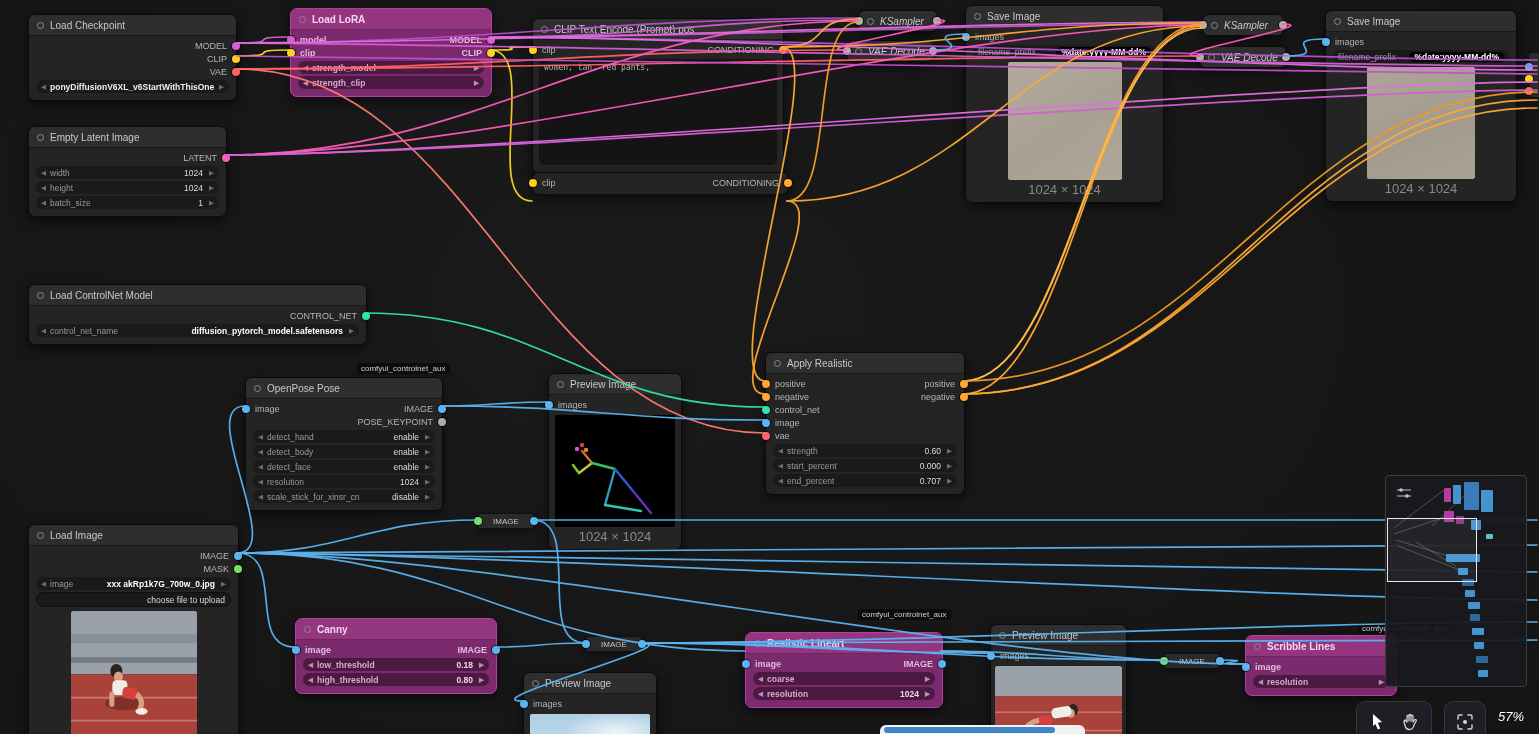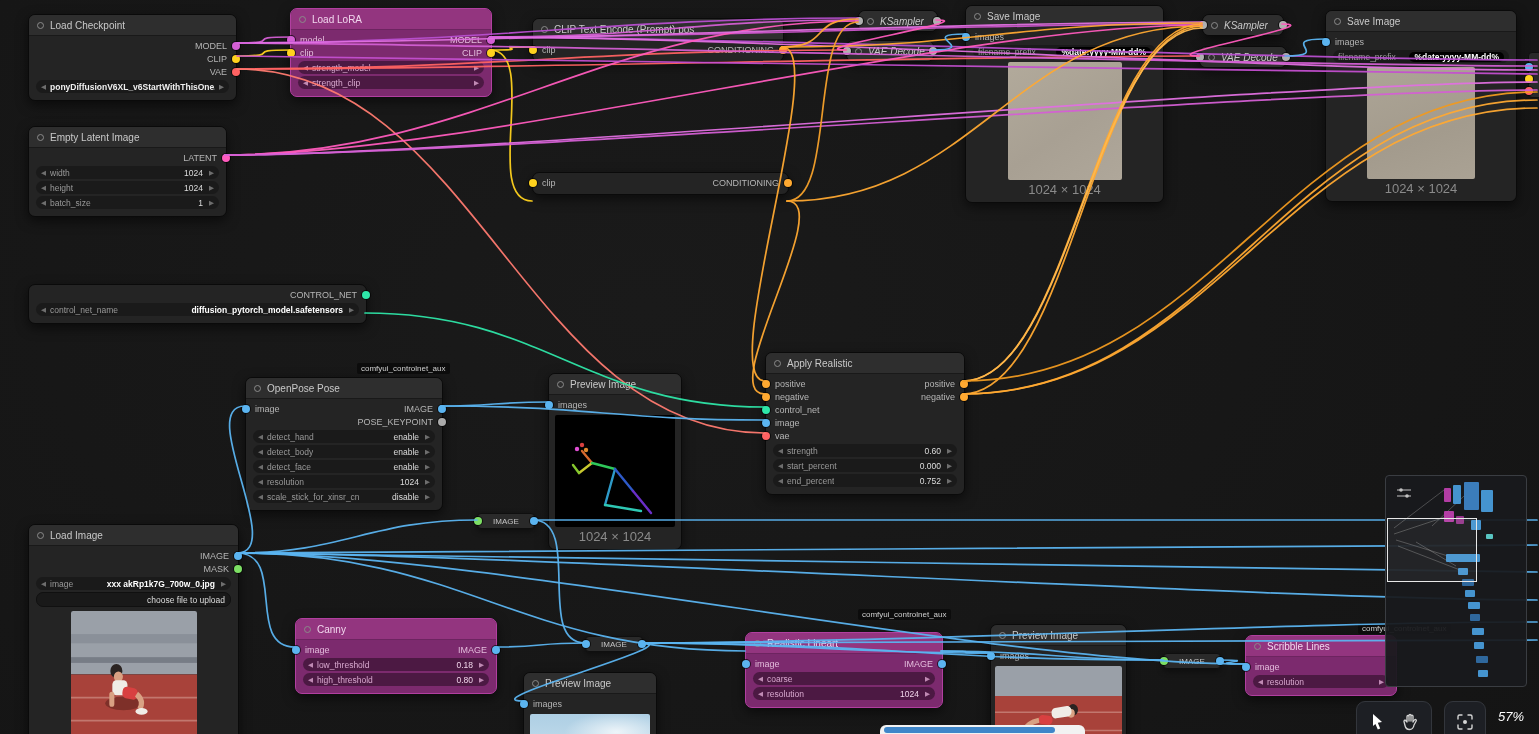--- a/index.html
+++ b/index.html
@@ -36,21 +36,21 @@
   .widget.button{justify-content:center;color:#ccc;background:#191919;border:1px solid #101010;}
   .textbox{margin:3px 6px;background:#141414;border-radius:5px;padding:4px 5px;
         font-family:"DejaVu Sans Mono",monospace;font-size:8px;color:#b6b6b6;overflow:hidden;}
   .preview{margin:4px auto 0;border-radius:2px;overflow:hidden;position:relative;background:#000;}
   .caption{text-align:center;font-size:13px;color:#8a8a8a;padding:2px 0 0;}
   .pv-beige{background:linear-gradient(145deg,#b2aa9b,#a8a093 55%,#afa79a);}
   .pv-beige2{background:linear-gradient(160deg,#ada596,#a39b8d 60%,#aaa294);}
   .pv-sky{background:radial-gradient(40px 16px at 30% 65%, #ffffff, rgba(255,255,255,0)),
           radial-gradient(52px 20px at 72% 30%, rgba(255,255,255,.75), rgba(255,255,255,0)),
           linear-gradient(180deg,#aecfe4,#cfe4f0);}
-  .node.magenta{background:#7c2a6e;border-color:#b13fa0;}
+  .node.magenta{background:#7c2a6e;border-color:#b13fa0;font-weight:bold;}
   .node.magenta .node-header{background:#93357f;color:#f2d7ee;border-bottom-color:#6d2460;}
   .node.magenta .widget{background:rgba(18,4,16,.45);color:#d8a8cf;}
   .node.magenta .widget .arr{color:#c08ab4;}
   .node.magenta .widget .wval{color:#f0d5ea;}
   .node.magenta .slot-row{color:#e3bcdc;}
   .node-tag{position:absolute;z-index:2;background:#0c0c0c;color:#cfcfcf;font-size:8px;padding:1px 4px;
         border-radius:2px;white-space:nowrap;}
   .reroute{position:absolute;z-index:2;height:14px;background:#2a2a2a;border:1px solid #0f0f0f;border-radius:4px;
         color:#c5c5c5;font-size:8px;display:flex;align-items:center;justify-content:center;
         box-shadow:0 2px 6px rgba(0,0,0,.45);}
@@ -172,20 +172,21 @@
           <div class="hdot"></div>
           <div class="node-title">CLIP Text Encode (Prompt) pos</div>
         </div>
         <div class="node-body">
           <div class="slot-row">
             <div class="slot-dot in" style="background: rgb(255, 210, 30);"></div>
             <div class="slot-in-label">clip</div>
             <div class="slot-out-label">CONDITIONING</div>
             <div class="slot-dot out" style="background: rgb(255, 169, 49);"></div>
           </div>
+          <div class="textbox" style="height: 98px;">women, tan, red pants,</div>
         </div>
       </div>
       <div class="node" style="left: 532px; top: 172px; width: 255px;">
         <div class="node-body">
           <div class="slot-row">
             <div class="slot-dot in" style="background: rgb(255, 210, 30);"></div>
             <div class="slot-in-label">clip</div>
             <div class="slot-out-label">CONDITIONING</div>
             <div class="slot-dot out" style="background: rgb(255, 169, 49);"></div>
           </div>
@@ -253,20 +254,24 @@
           </div>
           <div class="widget">
             <div class="wname">filename_prefix</div>
             <div class="wval chip">%date:yyyy-MM-dd%</div>
           </div>
           <div class="preview pv-beige2" style="width: 108px; height: 112px;"></div>
           <div class="caption">1024 × 1024</div>
         </div>
       </div>
       <div class="node" style="left: 28px; top: 284px; width: 337px;">
+        <div class="node-header">
+          <div class="hdot"></div>
+          <div class="node-title">Load ControlNet Model</div>
+        </div>
         <div class="node-body">
           <div class="slot-row">
             <div class="slot-out-label">CONTROL_NET</div>
             <div class="slot-dot out" style="background: rgb(46, 230, 168);"></div>
           </div>
           <div class="widget">
             <div class="arr">◀</div>
             <div class="wname">control_net_name</div>
             <div class="wval bold">diffusion_pytorch_model.safetensors</div>
             <div class="arr" style="margin-left: 2px;">▶</div>
@@ -387,21 +392,21 @@
           </div>
           <div class="widget">
             <div class="arr">◀</div>
             <div class="wname">start_percent</div>
             <div class="wval">0.000</div>
             <div class="arr" style="margin-left: 2px;">▶</div>
           </div>
           <div class="widget">
             <div class="arr">◀</div>
             <div class="wname">end_percent</div>
-            <div class="wval">0.752</div>
+            <div class="wval">0.707</div>
             <div class="arr" style="margin-left: 2px;">▶</div>
           </div>
         </div>
       </div>
       <div class="node" style="left: 28px; top: 524px; width: 209px;">
         <div class="node-header">
           <div class="hdot"></div>
           <div class="node-title">Load Image</div>
         </div>
         <div class="node-body">

